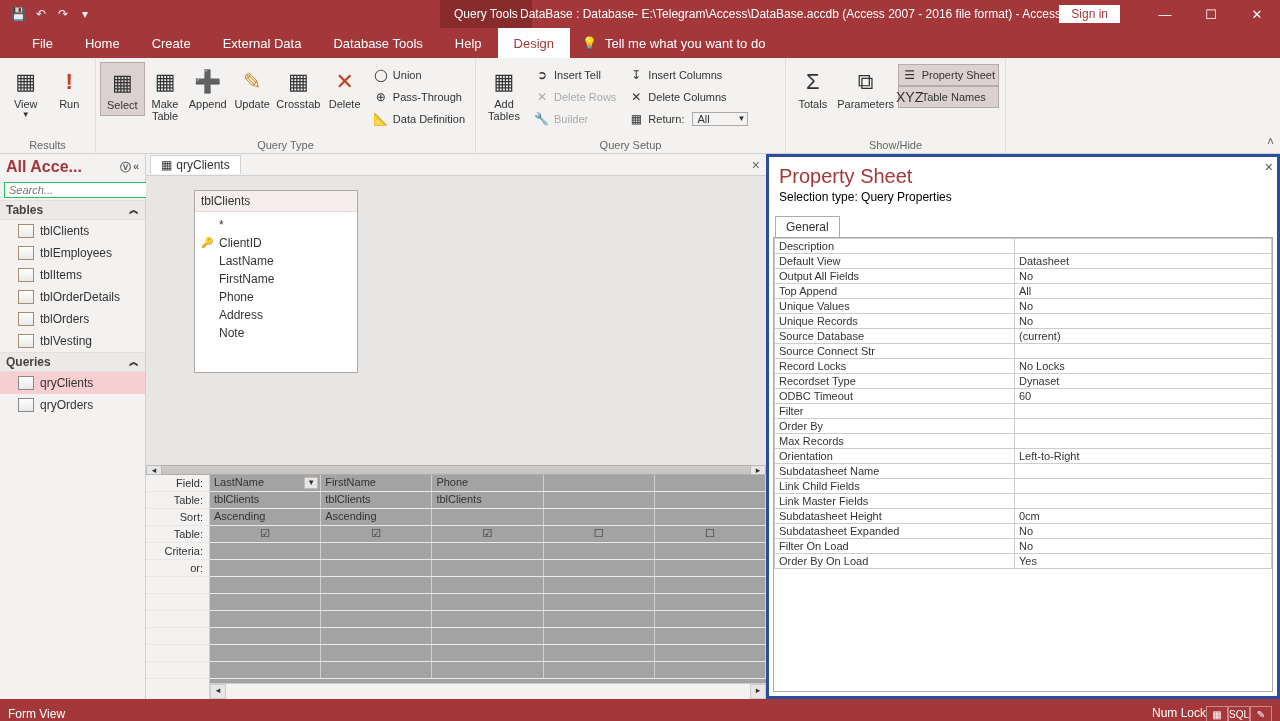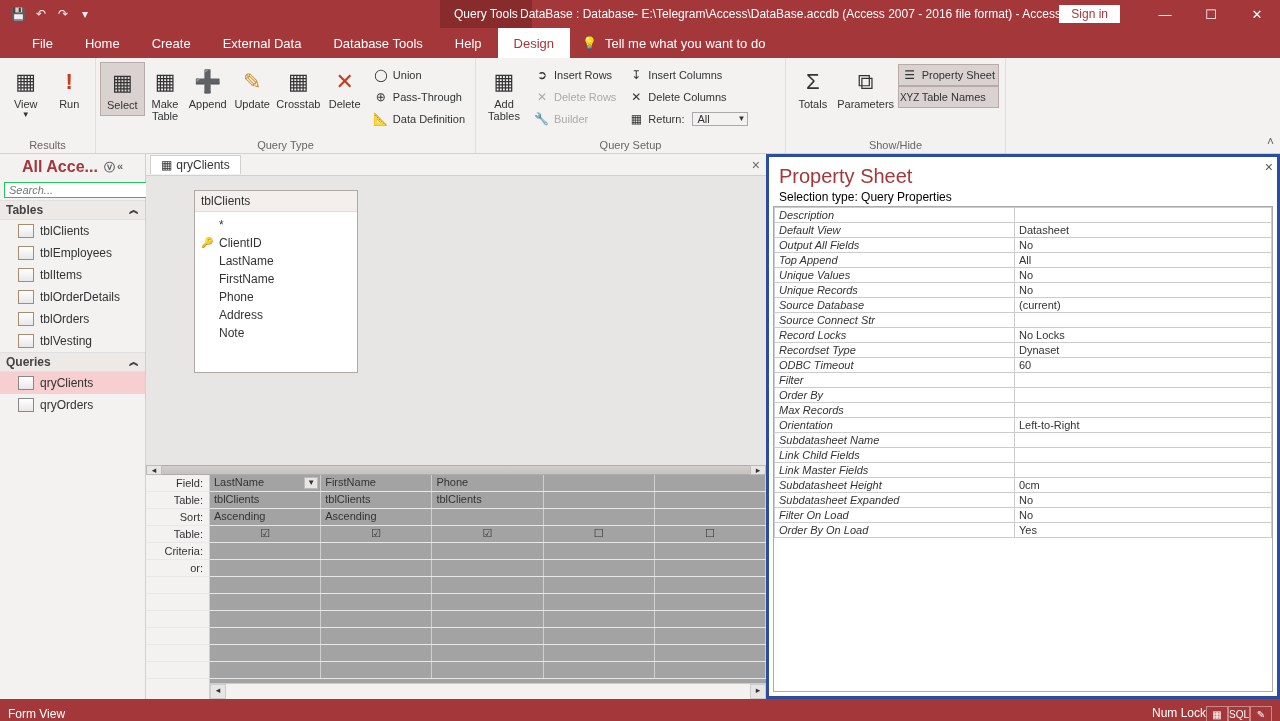--- a/index.html
+++ b/index.html
@@ -29,21 +29,21 @@
 .rbtn-small-col { display: flex; flex-direction: column; gap: 0; padding: 2px 2px; }
 .rbtn-small { display: flex; align-items: center; gap: 4px; padding: 1px 4px; font-size: 11px; white-space: nowrap; height: 22px;}
 .rbtn-small.disabled { color: #aaa; }
 .rbtn-small.toggled { background: #d9d2d0; border: 1px solid #b8aaa8; padding: 0 3px;}
 .ico-sm { width: 16px; height: 16px; display: inline-flex; align-items: center; justify-content: center; font-size: 12px;}
 .ribbon-collapse { position: absolute; right: 6px; bottom: 4px; font-size: 12px; color: #666; }
 
 .workarea { display: flex; height: calc(721px - 28px - 30px - 96px - 22px); }
 
 .navpane { width: 146px; border-right: 1px solid #d0d0d0; background: #f3f2f1; display: flex; flex-direction: column; }
-.navpane-header { display: flex; align-items: center; padding: 4px 22px; font-size: 16px; font-weight: 600; color: #a4373a; }
+.navpane-header { display: flex; align-items: center; padding: 4px 6px; font-size: 16px; font-weight: 600; color: #a4373a; }
 .navpane-header .chev { margin-left: auto; display: flex; gap: 2px; font-size: 11px; color: #666;}
 .navpane-search { display: flex; align-items: center; padding: 2px 4px; }
 .navpane-search input { flex: 1; border: 1px solid #22c55e; padding: 1px 4px; font-size: 11px; font-style: italic; color: #888; }
 .navpane-search .sico { width: 18px; text-align: center; color: #666; font-size: 12px;}
 .nav-group { padding: 2px 6px; font-size: 12px; font-weight: 600; color: #444; display: flex; align-items: center; border-top: 1px solid #e0e0e0; border-bottom: 1px solid #e0e0e0; background: #ece9e7;}
 .nav-group .arr { margin-left: auto; font-size: 10px;}
 .nav-item { display: flex; align-items: center; gap: 6px; padding: 4px 8px 4px 18px; font-size: 12px; }
 .nav-item.sel { background: #f7cfd0; }
 .nav-item .nico { width: 16px; height: 14px; background: linear-gradient(#fff,#e8e8e8); border: 1px solid #a78c6e; display: inline-block;}
 .nav-item .nico.q { border-color: #888;}
@@ -79,21 +79,21 @@
 .propsheet { width: 514px; border: 3px solid #2c4d9e; background: #fff; display: flex; flex-direction: column;}
 .propsheet-hdr { padding: 8px 10px 2px; position: relative;}
 .propsheet-hdr h2 { font-size: 20px; font-weight: 400; color: #a4373a; }
 .propsheet-hdr .sub { font-size: 12px; color: #000000; margin-top: 2px;}
 .propsheet-hdr .close { position: absolute; right: 4px; top: 2px; font-size: 14px; color: #555;}
 .propsheet-tabs { display: flex; padding: 10px 6px 0; }
 .propsheet-tabs .ptab { border: 1px solid #aaa; border-bottom: none; padding: 3px 10px; font-size: 12px; background: #fff;}
 .propsheet-grid { border: 1px solid #aaa; margin: 0 4px 4px; flex: 1; overflow: auto; }
 .propsheet-grid table { width: 100%; border-collapse: collapse; }
 .propsheet-grid td { border: 1px solid #ccc; padding: 1px 4px; font-size: 11px; height: 15px;}
-.propsheet-grid td:first-child { width: 240px; font-style: italic; }
+.propsheet-grid td:first-child { width: 240px; }
 
 .statusbar { height: 30px; background: #a4373a; color: #fff; display: flex; align-items: center; padding: 0 8px; font-size: 12px;}
 .statusbar .right { margin-left: auto; display: flex; align-items: flex-start; gap: 0;}
 .statusbar .vbtn { width: 22px; height: 16px; border: 1px solid rgba(255,255,255,.4); display: inline-flex; align-items: center; justify-content: center; font-size: 10px;}
 </style>
 </head>
 <body>
 
 <div class="titlebar">
   <div class="qat">
@@ -189,21 +189,21 @@
   <div class="ribbon-group" style="width:310px">
     <div class="ribbon-group-body">
       <div class="rbtn-big">
           <span class="ico">▦</span>
           <span style="white-space:pre-line">Add
 Tables</span>
         </div>
       <div class="rbtn-small-col">
         <div class="rbtn-small">
             <span class="ico-sm">➲</span>
-            <span>Insert Rows</span>
+            <span>Insert Tell</span>
           </div>
         <div class="rbtn-small disabled">
             <span class="ico-sm">✕</span>
             <span>Delete Rows</span>
           </div>
         <div class="rbtn-small disabled">
             <span class="ico-sm">🔧</span>
             <span>Builder</span>
           </div>
       </div>
@@ -235,21 +235,21 @@
       <div class="rbtn-big" style="width:60px">
           <span class="ico">⧉</span>
           <span>Parameters</span>
         </div>
       <div class="rbtn-small-col">
         <div class="rbtn-small toggled">
             <span class="ico-sm">☰</span>
             <span>Property Sheet</span>
           </div>
         <div class="rbtn-small toggled">
-            <span class="ico-sm" style="font-size:10px">XYZ</span>
+            <span class="ico-sm" style="font-size:14px">XYZ</span>
             <span>Table Names</span>
           </div>
       </div>
     </div>
     <div class="ribbon-group-label">Show/Hide</div>
   </div>
   <span class="ribbon-collapse">˄</span>
 </div>
 
 <div class="workarea">
@@ -449,20 +449,23 @@
       </div>
     </div>
   </div>
 
   <div class="propsheet">
     <div class="propsheet-hdr">
       <h2>Property Sheet</h2>
       <div class="sub">Selection type:  Query Properties</div>
       <span class="close">×</span>
     </div>
+    <div class="propsheet-tabs">
+        <div class="ptab">General</div>
+      </div>
     <div class="propsheet-grid">
         <table id="prop-table">
           <tbody>
             <tr>
               <td>Description</td>
               <td></td>
             </tr>
             <tr>
               <td>Default View</td>
               <td>Datasheet</td>

